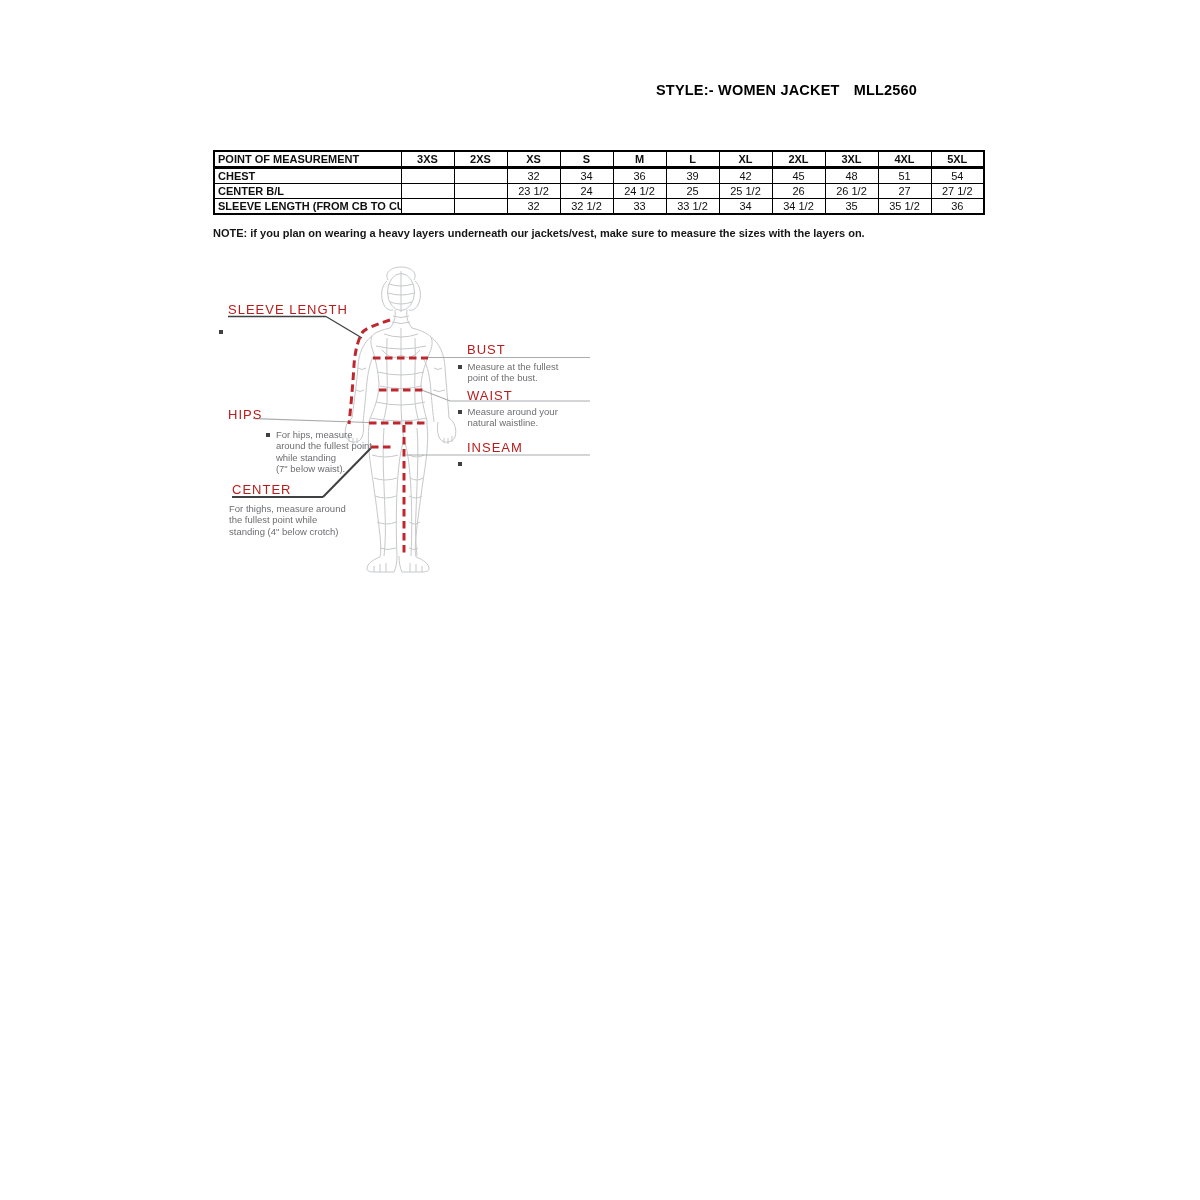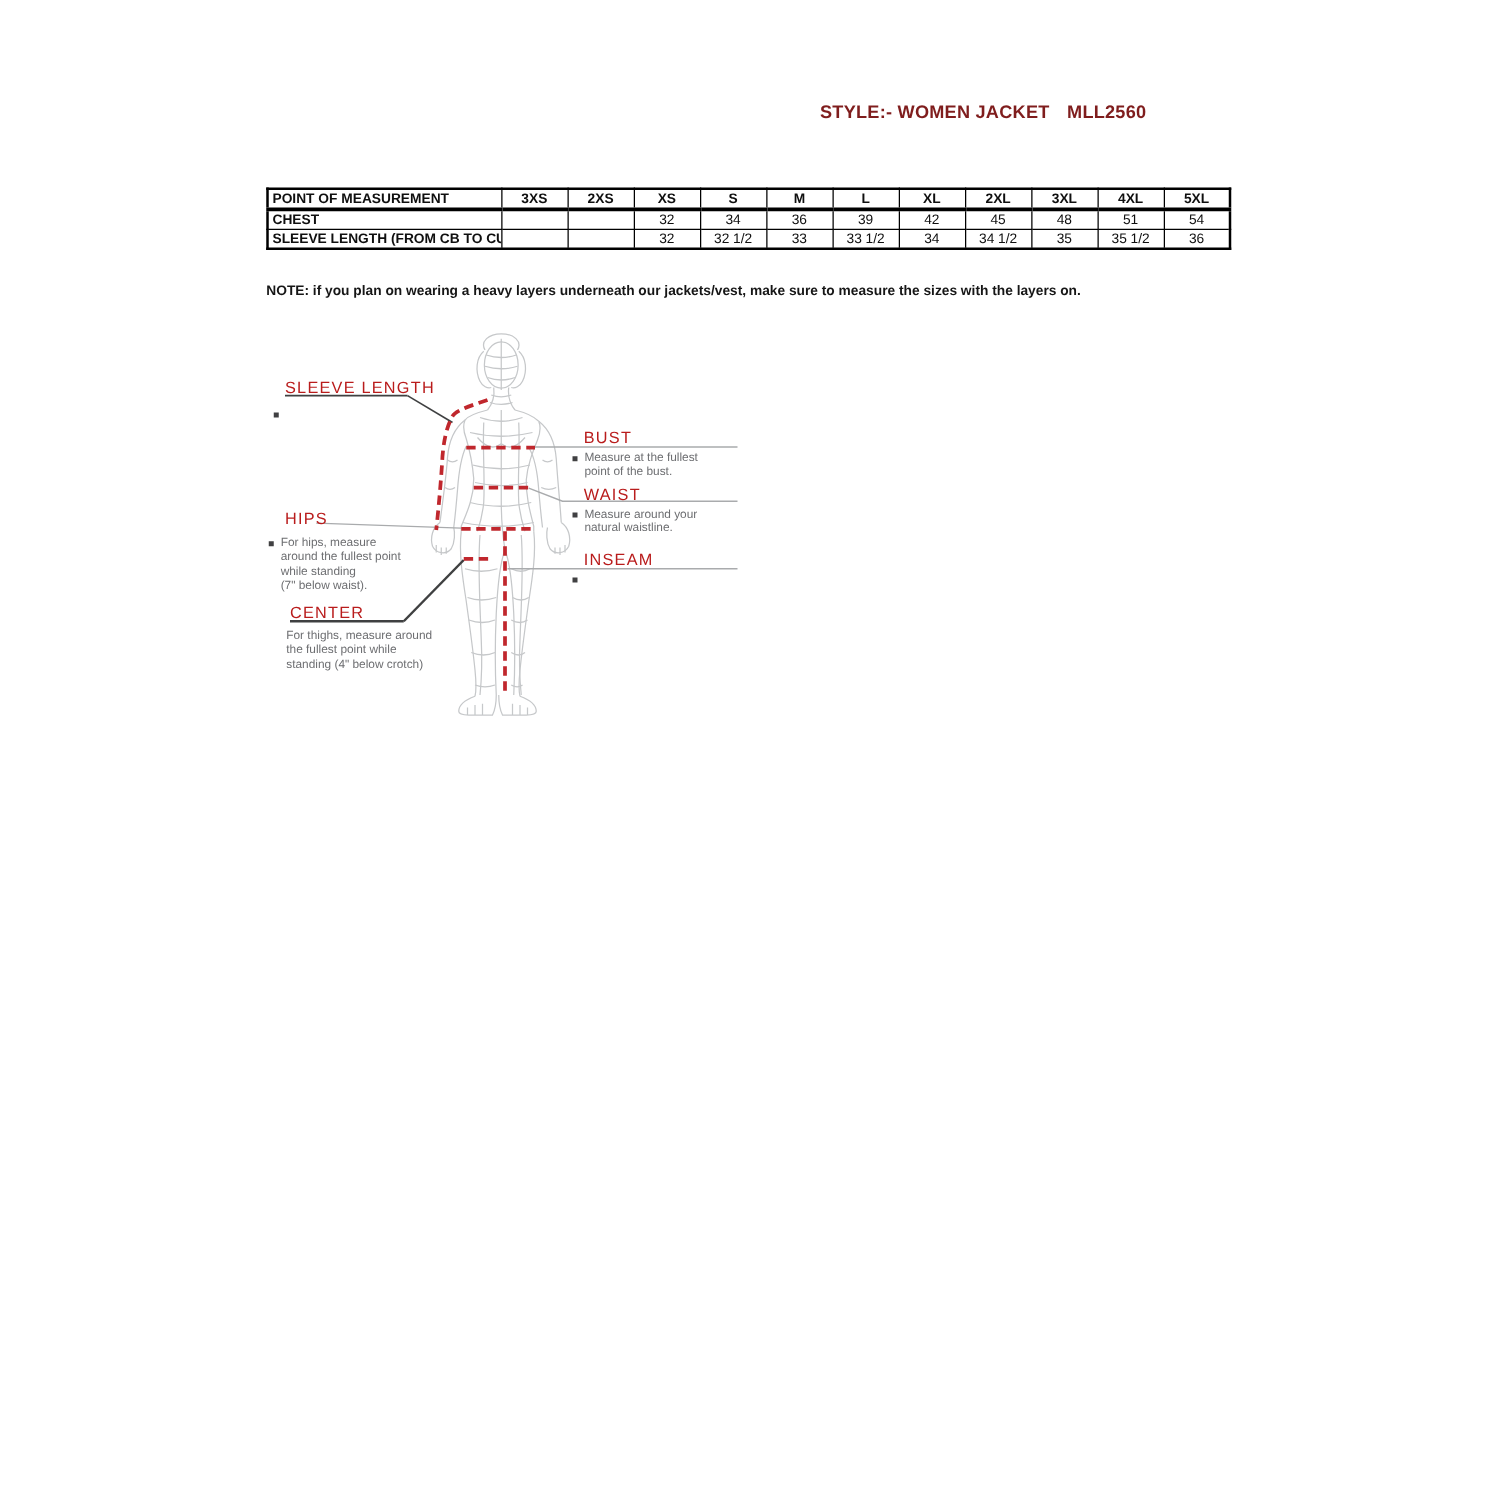--- a/index.html
+++ b/index.html
@@ -2,21 +2,21 @@
 <html><head>
 <meta charset="utf-8">
 <style>
   html,body{margin:0;padding:0;}
   body{
     width:1200px;height:1200px;background:#ffffff;position:relative;
     font-family:"Liberation Sans", sans-serif;overflow:hidden;
   }
   .page-title{
     position:absolute;left:656px;top:82px;
-    font-size:14.5px;font-weight:bold;color:#7f1d1d;letter-spacing:0.2px;
+    font-size:14.5px;font-weight:bold;color:#000000;letter-spacing:0.2px;
     white-space:nowrap;
   }
   .page-title .code{margin-left:14px;}
 
   
   .size-table{
     position:absolute;left:213px;top:150px;
     border-collapse:collapse;table-layout:fixed;width:770px;
     border:2px solid #000;
   }
@@ -48,21 +48,21 @@
   }
   .guide-text .bullet{
     width:3.5px;height:3.5px;background:#404042;flex:0 0 auto;
     margin-top:4px;margin-right:6px;
   }
   .guide-text .txt{white-space:pre-line;}
 
   #h-sleeve{left:228px;top:302px;}
   #t-sleeve{left:219px;top:326px;width:130px;}
   #h-hips{left:228px;top:407px;}
-  #t-hips{left:215px;top:429px;width:140px;}
+  #t-hips{left:232px;top:429px;width:140px;justify-content:flex-end;}
   #h-thigh{left:232px;top:482px;}
   #t-thigh{left:229px;top:503px;width:150px;}
   #h-bust{left:467px;top:342px;}
   #t-bust{left:458px;top:361px;width:140px;}
   #h-waist{left:467px;top:388px;}
   #t-waist{left:458px;top:406px;width:140px;}
   #h-inseam{left:467px;top:440px;}
   #t-inseam{left:458px;top:458px;width:150px;}
 </style>
 </head>
@@ -110,20 +110,34 @@
         <td></td>
         <td>32</td>
         <td>34</td>
         <td>36</td>
         <td>39</td>
         <td>42</td>
         <td>45</td>
         <td>48</td>
         <td>51</td>
         <td>54</td>
+      </tr>
+      <tr>
+        <td class="label-col">CENTER B/L</td>
+        <td></td>
+        <td></td>
+        <td>23 1/2</td>
+        <td>24</td>
+        <td>24 1/2</td>
+        <td>25</td>
+        <td>25 1/2</td>
+        <td>26</td>
+        <td>26 1/2</td>
+        <td>27</td>
+        <td>27 1/2</td>
       </tr>
       <tr>
         <td class="label-col">SLEEVE LENGTH (FROM CB TO CUFF)</td>
         <td></td>
         <td></td>
         <td>32</td>
         <td>32 1/2</td>
         <td>33</td>
         <td>33 1/2</td>
         <td>34</td>

